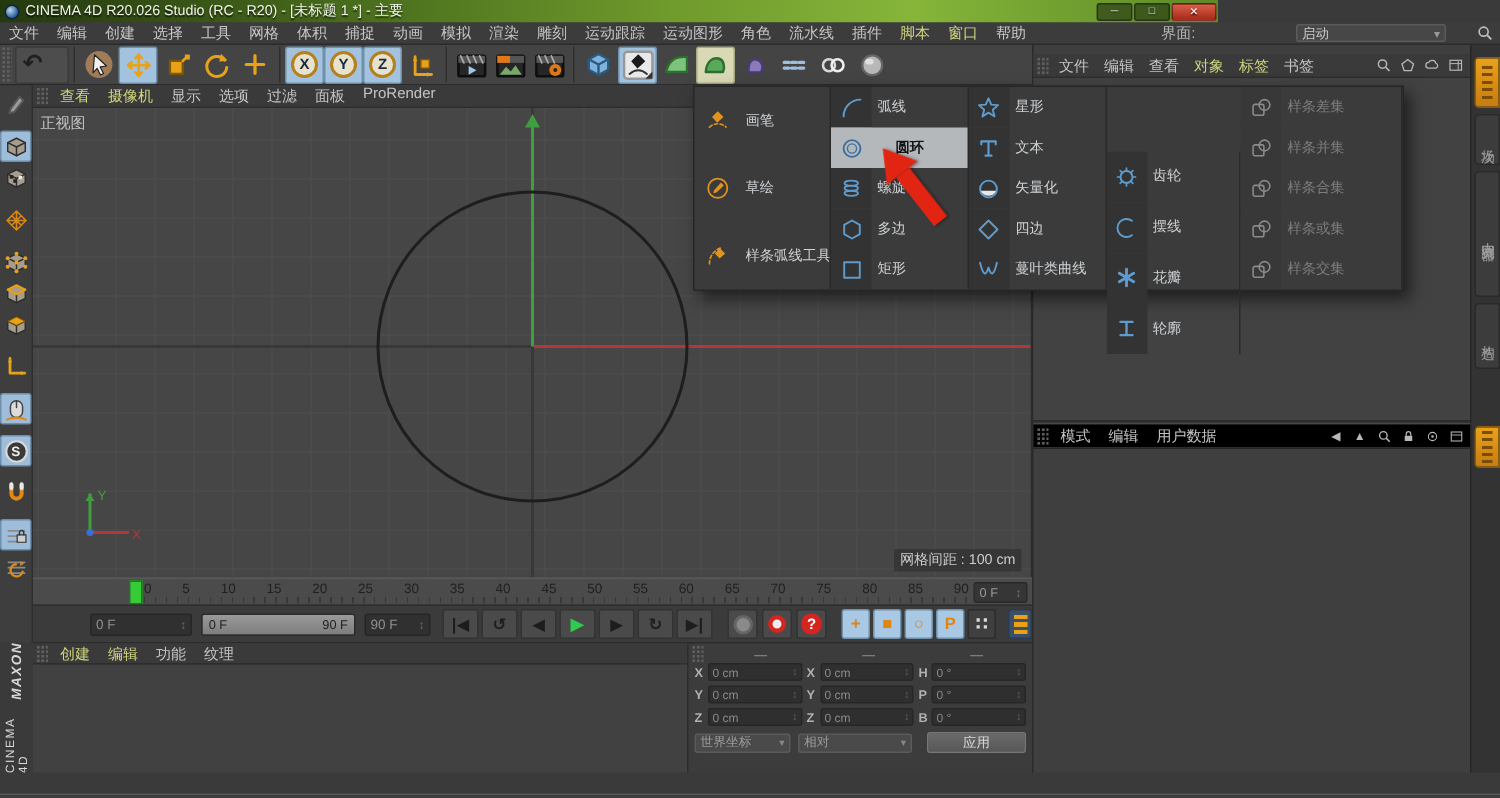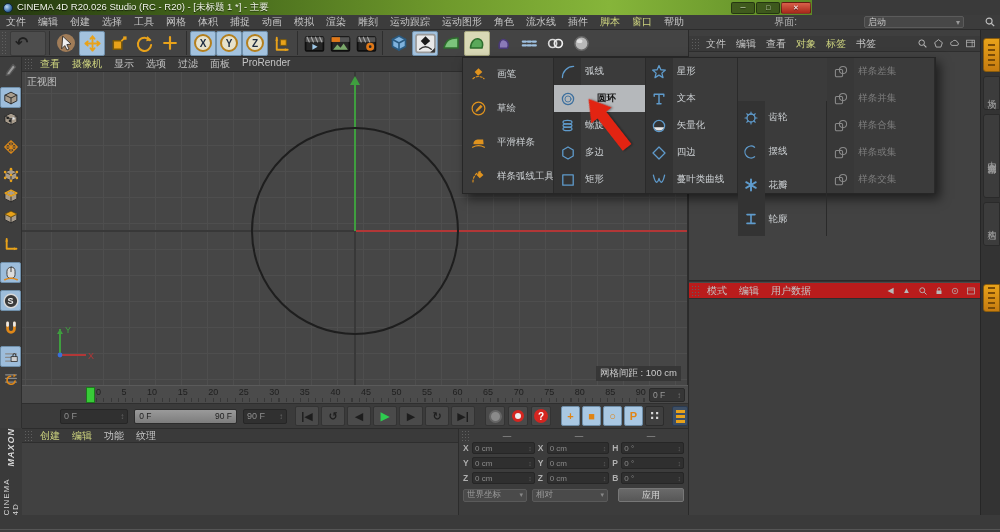--- a/index.html
+++ b/index.html
@@ -163,21 +163,21 @@
     border:1px solid #777;border-radius:2px;color:#d6d6d6;display:flex;align-items:center;justify-content:center;font-size:9px;}
 
   
   .rpanel{position:absolute;left:688px;top:30px;width:292px;height:485px;background:#3f3f3f;border-left:1px solid #2a2a2a;}
   .om-head{position:absolute;left:0;top:6px;right:0;height:16px;background:#3a3a3a;border-bottom:1px solid #2e2e2e;
     display:flex;align-items:center;font-size:10px;color:#c4c4c4;}
   .om-head .mi{padding:0 5px;}
   .om-head .mi.hl{color:#ced47f;}
   .om-body{position:absolute;left:0;top:22px;right:0;height:228px;background:#424242;}
   .pan-sep{position:absolute;left:0;top:250px;right:0;height:3px;background:#333;border-top:1px solid #2a2a2a;border-bottom:1px solid #4a4a4a;}
-  .am-head{position:absolute;left:0;top:253px;right:0;height:16px;background:#b91c1c;border-bottom:1px solid #2e2e2e;
+  .am-head{position:absolute;left:0;top:253px;right:0;height:16px;background:#000000;border-bottom:1px solid #2e2e2e;
     display:flex;align-items:center;font-size:10px;color:#c4c4c4;}
   .am-head .mi{padding:0 6px;}
   .head-icons{margin-left:auto;display:flex;align-items:center;gap:3px;padding-right:3px;color:#b8b8b8;}
   .head-icons .gi{width:13px;height:13px;display:flex;align-items:center;justify-content:center;font-size:9px;}
 
   
   .rtabs{position:absolute;left:980px;top:30px;width:20px;height:485px;background:#333;border-left:1px solid #262626;}
   .rtab{position:absolute;left:2px;width:17px;border:1px solid #2a2a2a;border-radius:3px 0 0 3px;background:#3c3c3c;
     display:flex;align-items:center;justify-content:center;}
   .rtab span{writing-mode:vertical-rl;font-size:9px;color:#9c9c9c;letter-spacing:1px;}
@@ -814,29 +814,20 @@
             <svg viewBox="0 0 20 20" width="17" height="17" fill="none" stroke="currentColor" stroke-width="1.6" stroke-linecap="round" stroke-linejoin="round">
               <circle cx="10" cy="10" r="7.5" stroke-width="1.4"></circle>
               <path d="M12.5 5.5 L14.8 7.8 L9 13.3 L6.5 14 L7.2 11.5 Z" fill="currentColor" stroke="none"></path>
             </svg>
           </span>
           <span class="sp-label">草绘</span>
         </div>
         <div class="sp-item">
           <span class="sp-ic">
             <svg viewBox="0 0 20 20" width="17" height="17" fill="none" stroke="currentColor" stroke-width="1.6" stroke-linecap="round" stroke-linejoin="round">
-              <path d="M4 12 C4 8,7 6.5,10 6.5 L15.5 6.5 L16 12 Z" fill="currentColor" stroke="none"></path>
-              <path d="M3 15.5 C7 13.5,13 13.5,17 15.5" stroke-width="1.4"></path>
-            </svg>
-          </span>
-          <span class="sp-label">平滑样条</span>
-        </div>
-        <div class="sp-item">
-          <span class="sp-ic">
-            <svg viewBox="0 0 20 20" width="17" height="17" fill="none" stroke="currentColor" stroke-width="1.6" stroke-linecap="round" stroke-linejoin="round">
               <path d="M3.5 16.5 A13 13 0 0 1 12 4" stroke-dasharray="2.5 2" stroke-width="1.3"></path>
               <path d="M11.5 4 L15.8 8.3 L11.5 12.2 L7.8 8.3 Z" fill="currentColor" stroke="none"></path>
             </svg>
           </span>
           <span class="sp-label">样条弧线工具</span>
         </div>
       </div>
       <div class="sp-col" style="width:92px;">
         <div class="sp-item">
           <span class="sp-ic">

